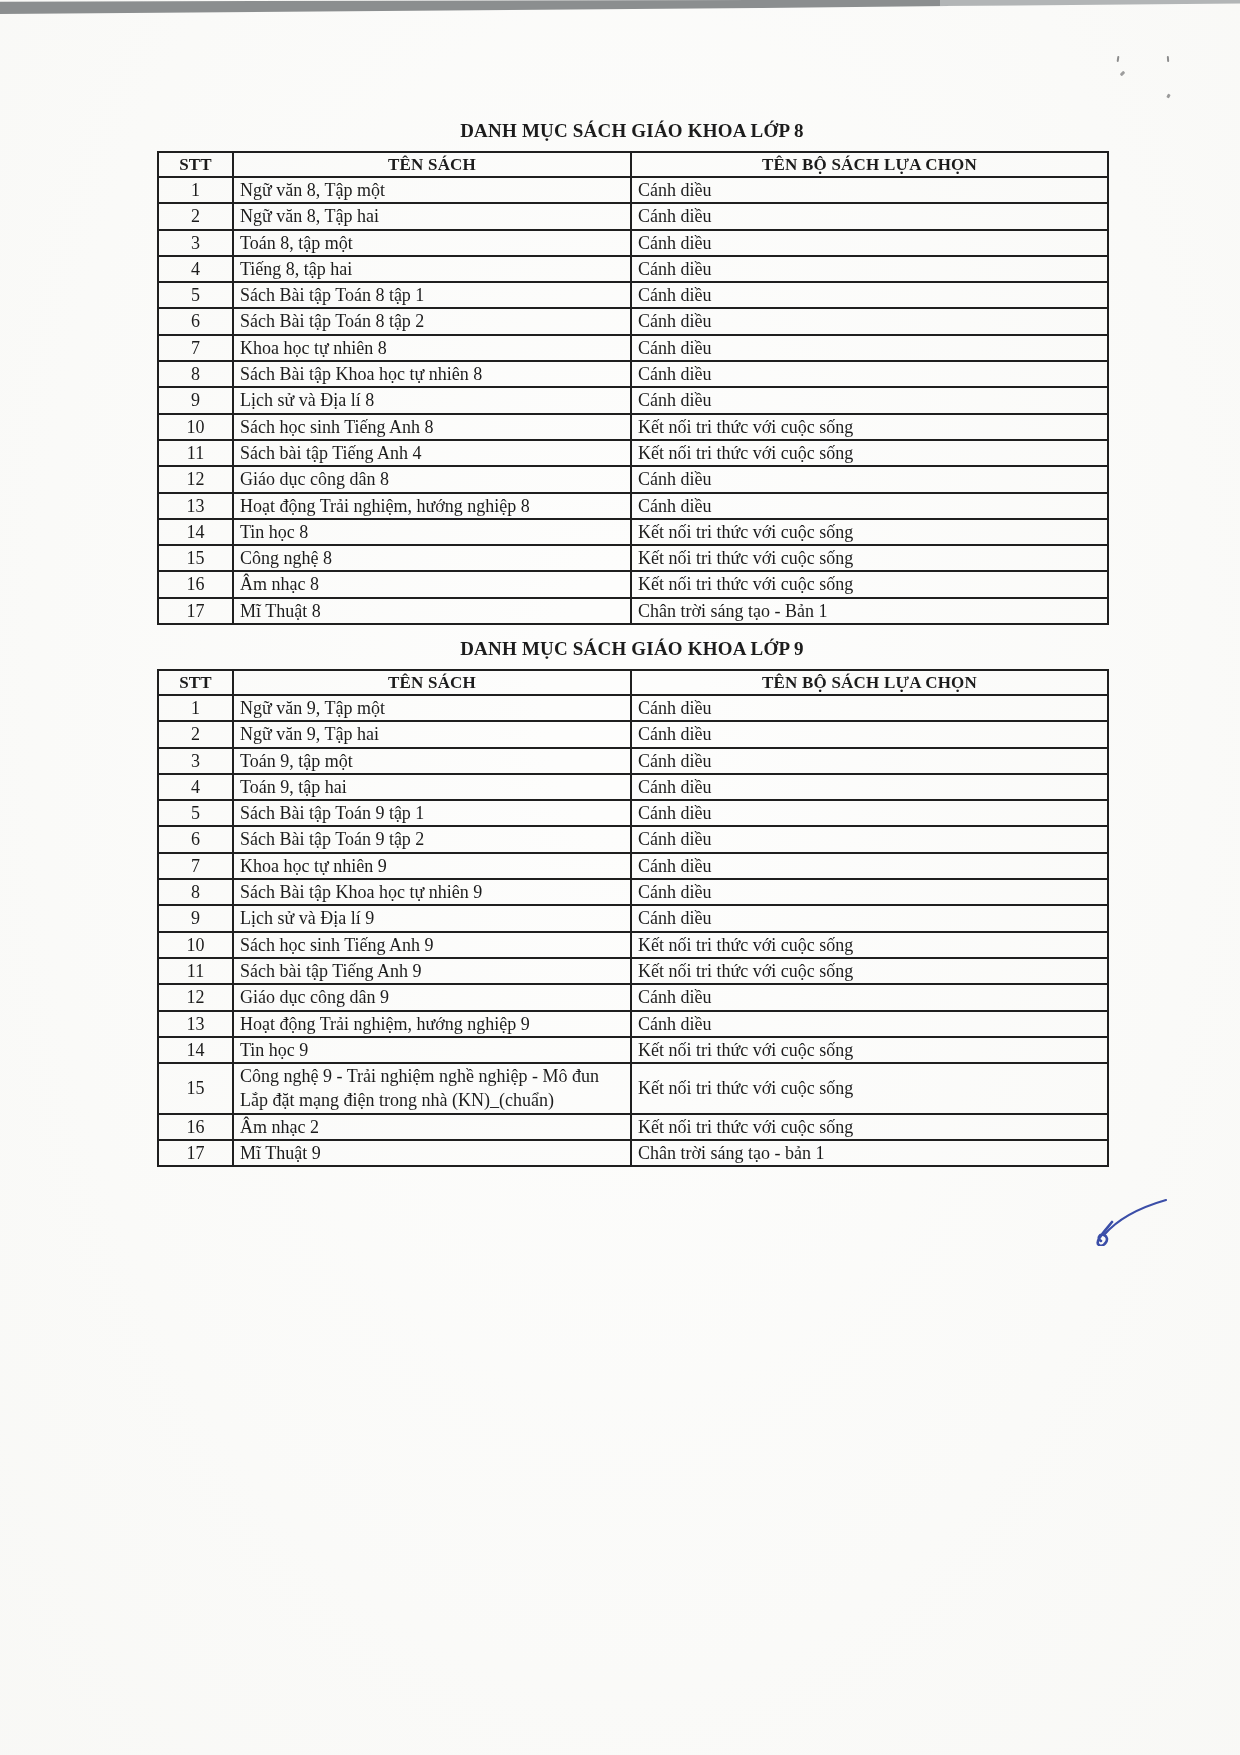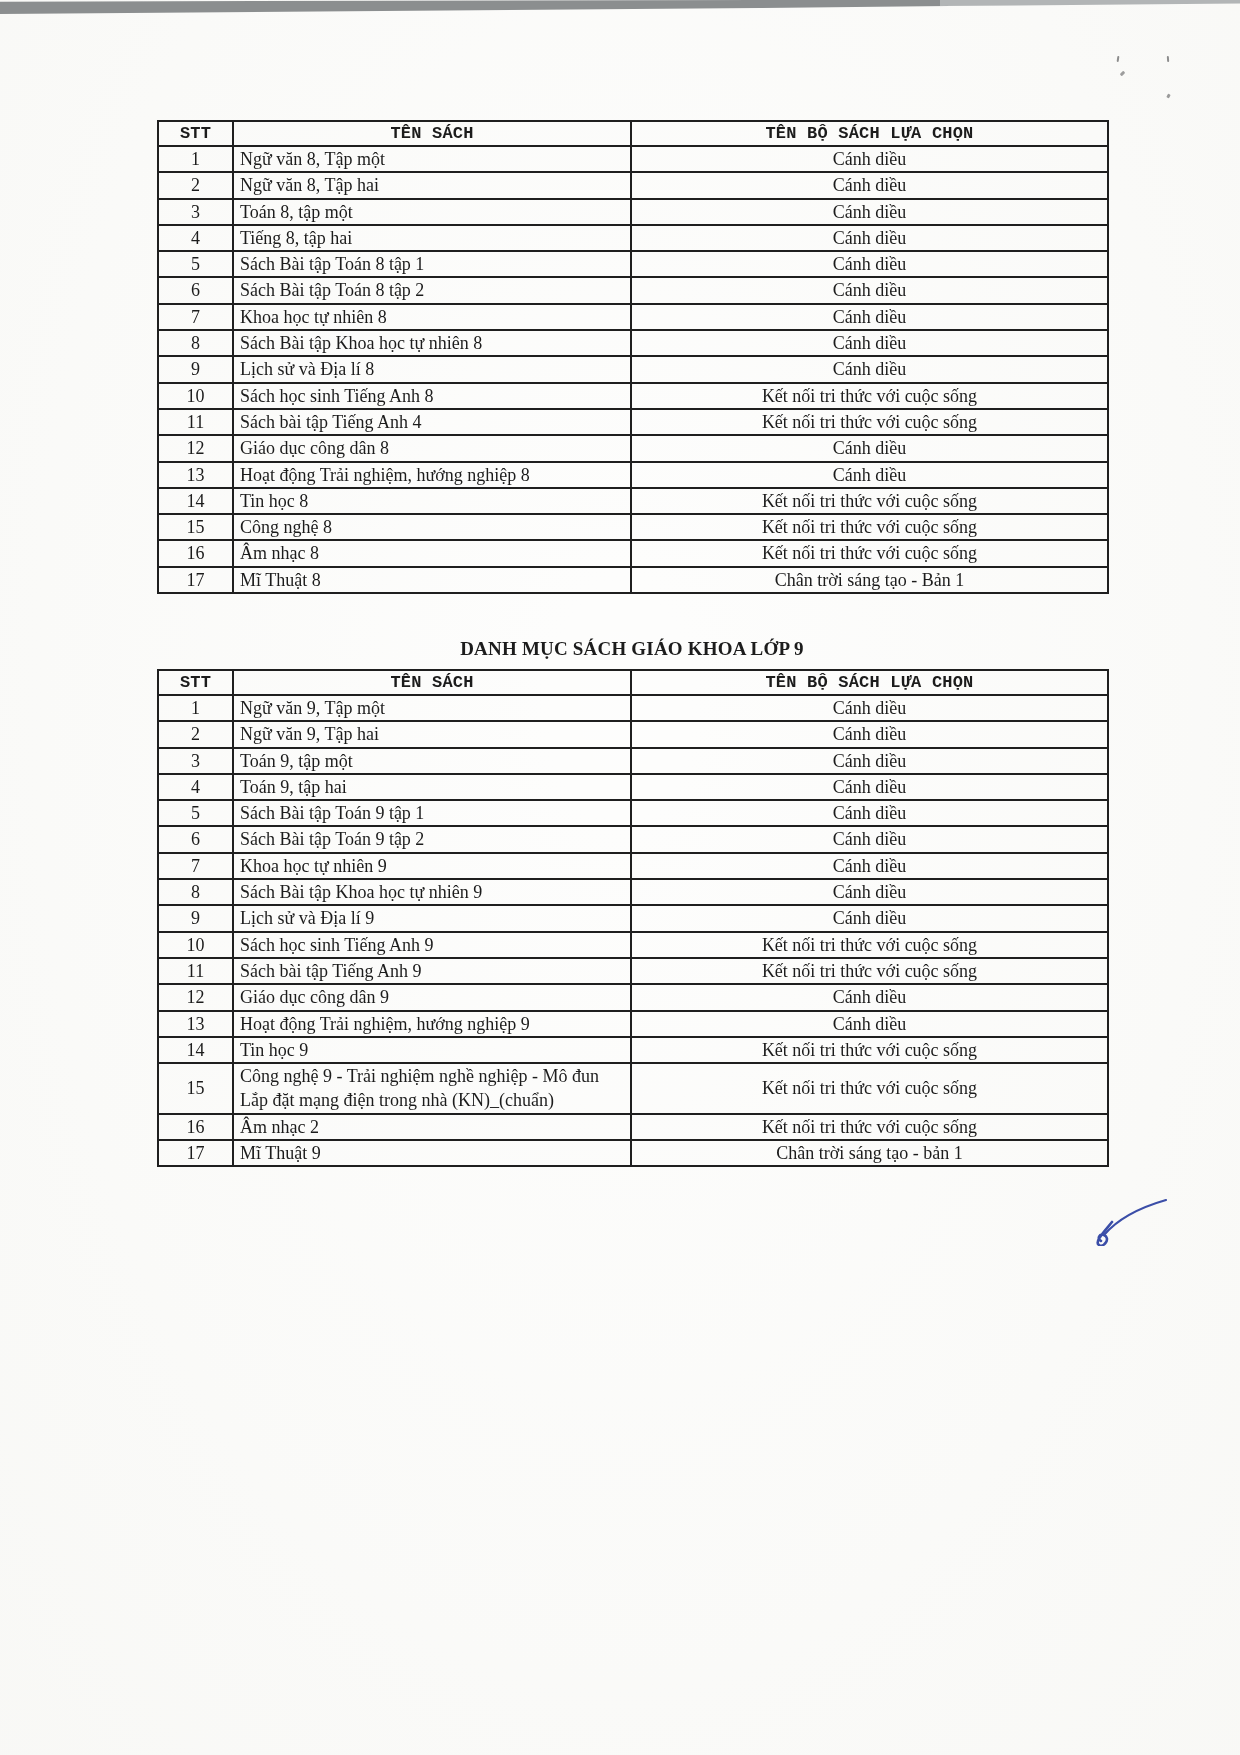--- a/index.html
+++ b/index.html
@@ -61,46 +61,46 @@
     border:2px solid #1f1f1f;
     padding:0 6px;
     overflow:hidden;
   }
   table.book-table th {
     font-size:17px;
     font-weight:bold;
     height:23px;
     text-align:center;
     letter-spacing:0.2px;
-    font-family:Liberation Mono, monospace;
   }
   table.book-table td {
     font-size:18px;
     height:24px;
     line-height:1.35;
   }
   td.col-stt    { text-align:center; }
   td.col-name   { text-align:left;margin-top:36px; }
-  td.col-series { text-align:center; }
+  td.col-series { text-align:left; }
 
   .pen-mark { position:absolute; left:1088px; top:1188px; }
 </style>
 </head>
 <body>
 
 <div class="page">
 
   <div class="scan-bar-left"></div>
   <div class="scan-bar-right"></div>
   <div class="speck s1"></div>
   <div class="speck s2"></div>
   <div class="speck s3"></div>
   <div class="speck s4"></div>
 
   <section class="table-block first">
+    <h2 class="doc-title">DANH MỤC SÁCH GIÁO KHOA LỚP 8</h2>
     <table class="book-table">
       <colgroup>
           <col class="c-stt">
           <col class="c-name">
           <col class="c-series">
         </colgroup>
       <thead>
           <tr>
             <th>STT</th>
             <th>TÊN SÁCH</th>

